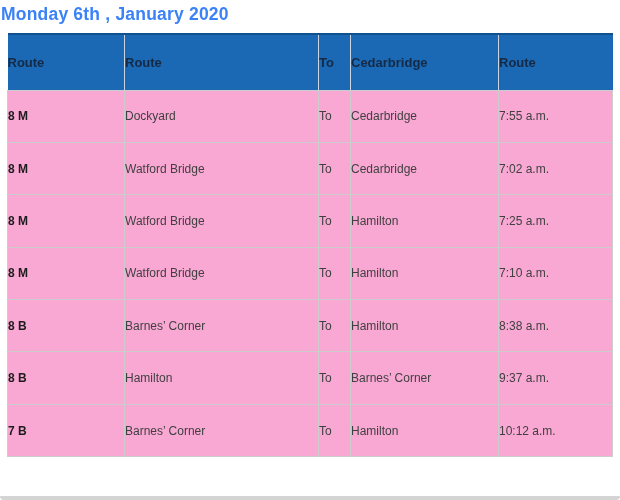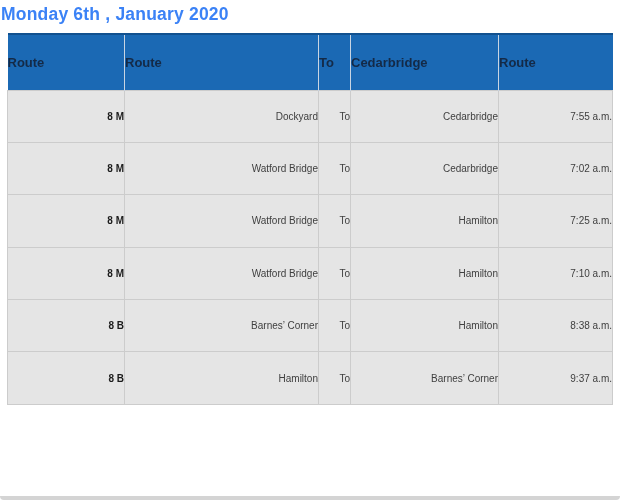--- a/index.html
+++ b/index.html
@@ -40,26 +40,26 @@
       font-weight: 600;
       height: 56px;
       text-align: left;
       vertical-align: middle;
       border-top: 2px solid #12518f;
       border-left: 1px solid #c9d5e3;
       margin-top: 15px;
     }
     th:first-child { border-left: none; }
     td {
-      background: #e5e5e5;
+      background: #f9a8d4;
       border: 1px solid #cccccc;
       height: 52.4px;
-      text-align: right;
+      text-align: left;
       vertical-align: middle;
-      font-size: 10px;
+      font-size: 12px;
       color: #404040;
     }
     td.route-cell {
       font-weight: 700;
       color: #1c1c1c;
     }
     .bottom-bar {
       position: absolute;
       left: 0;
       bottom: 0;
@@ -127,16 +127,23 @@
       <td>Hamilton</td>
       <td>8:38 a.m.</td>
     </tr>
     <tr>
       <td class="route-cell">8 B</td>
       <td>Hamilton</td>
       <td>To</td>
       <td>Barnes’ Corner</td>
       <td>9:37 a.m.</td>
     </tr>
+    <tr>
+      <td class="route-cell">7 B</td>
+      <td>Barnes’ Corner</td>
+      <td>To</td>
+      <td>Hamilton</td>
+      <td>10:12 a.m.</td>
+    </tr>
   </tbody>
 </table>
 
 <div class="bottom-bar"></div>
 
 </body></html>

